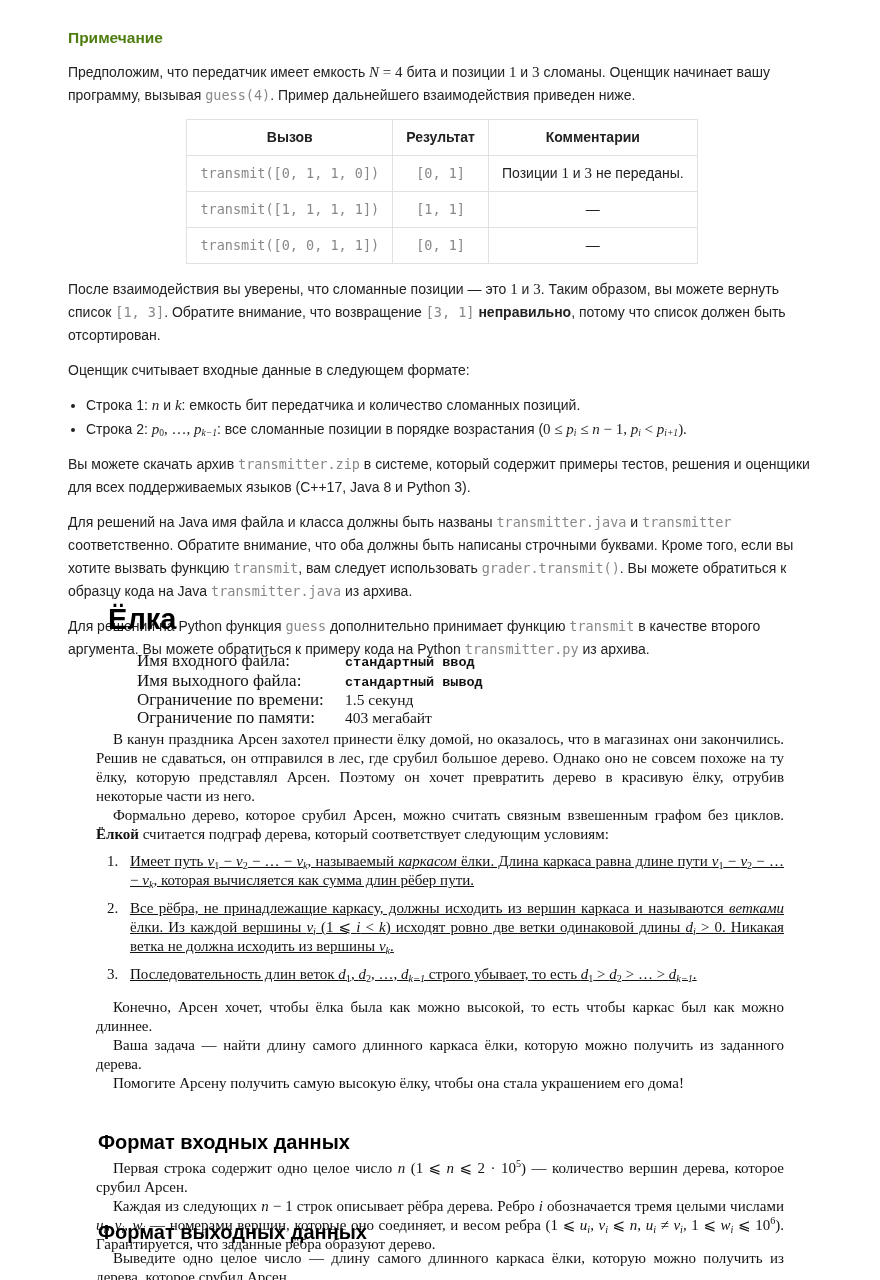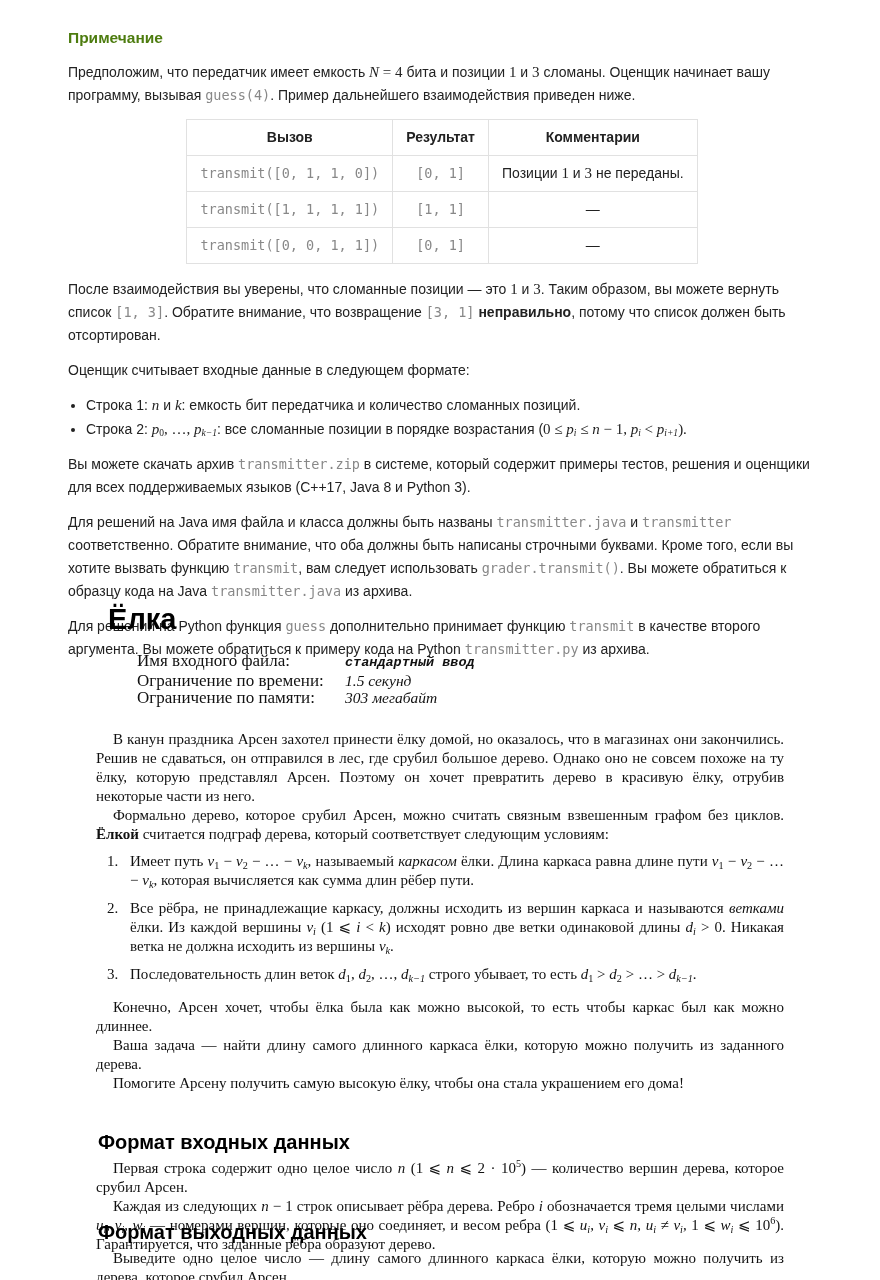--- a/index.html
+++ b/index.html
@@ -54,34 +54,34 @@
   .b-input  { top:492px;margin-top:36px; }
   .b-output { top:618px; }
 
   .title {
     font-family:"Liberation Sans","DejaVu Sans",sans-serif;
     font-size:29px; font-weight:700; color:#000; margin:0 0 0 12px;
   }
   .info { margin-left:41px; line-height:17.5px; }
   .info-row { display:flex; align-items:baseline; }
   .info-label { width:208px; font-size:17px; flex:none; }
-  .info-val { font-size:15.5px;font-style:italic; }
+  .info-val { font-size:15.5px; }
   .info-val.mono {
     font-family:"Liberation Mono","DejaVu Sans Mono",monospace;
     font-weight:700; font-size:13.5px;
   }
 
   .doc2 p { margin:0; text-indent:17px; text-align:justify; }
   .doc2 h2 {
     font-family:"Liberation Sans","DejaVu Sans",sans-serif;
     font-size:20px; line-height:24px; font-weight:700; color:#000; margin:0 0 5px 2px;
   }
   .oitem { display:flex; margin:0 0 9px 11px; }
   .onum  { width:23px; flex:none; }
-  .obody { flex:1; text-align:justify; }
+  .obody { flex:1; text-align:justify;text-decoration:underline; }
 </style>
 </head>
 <body>
 
 <div>
 
   <section class="doc1">
     <h3>Примечание</h3>
     <p><span>Предположим, что передатчик имеет емкость </span><span class="m">N</span><span class="mn"> = 4</span><span> бита и позиции </span><span class="mn">1</span><span> и </span><span class="mn">3</span><span> сломаны. Оценщик начинает вашу программу, вызывая </span><span class="tt">guess(4)</span><span>. Пример дальнейшего взаимодействия приведен ниже.</span></p>
 
@@ -128,26 +128,30 @@
     <div class="blk b-title">
       <h1 class="title">Ёлка</h1>
     </div>
 
     <div class="blk b-info info">
       <div class="info-row">
         <span class="info-label">Имя входного файла:</span>
         <span class="info-val mono">стандартный ввод</span>
       </div>
       <div class="info-row">
+        <span class="info-label">Имя выходного файла:</span>
+        <span class="info-val mono">стандартный вывод</span>
+      </div>
+      <div class="info-row">
         <span class="info-label">Ограничение по времени:</span>
         <span class="info-val">1.5 секунд</span>
       </div>
       <div class="info-row">
         <span class="info-label">Ограничение по памяти:</span>
-        <span class="info-val">303 мегабайт</span>
+        <span class="info-val">403 мегабайт</span>
       </div>
     </div>
 
     <div class="blk b-story">
       <p>В канун праздника Арсен захотел принести ёлку домой, но оказалось, что в магазинах они закончились. Решив не сдаваться, он отправился в лес, где срубил большое дерево. Однако оно не совсем похоже на ту ёлку, которую представлял Арсен. Поэтому он хочет превратить дерево в красивую ёлку, отрубив некоторые части из него.</p>
       <p><span>Формально дерево, которое срубил Арсен, можно считать связным взвешенным графом без циклов. </span><span class="b">Ёлкой</span><span> считается подграф дерева, который соответствует следующим условиям:</span></p>
     </div>
 
     <div class="blk b-list">
       <div class="oitem">

